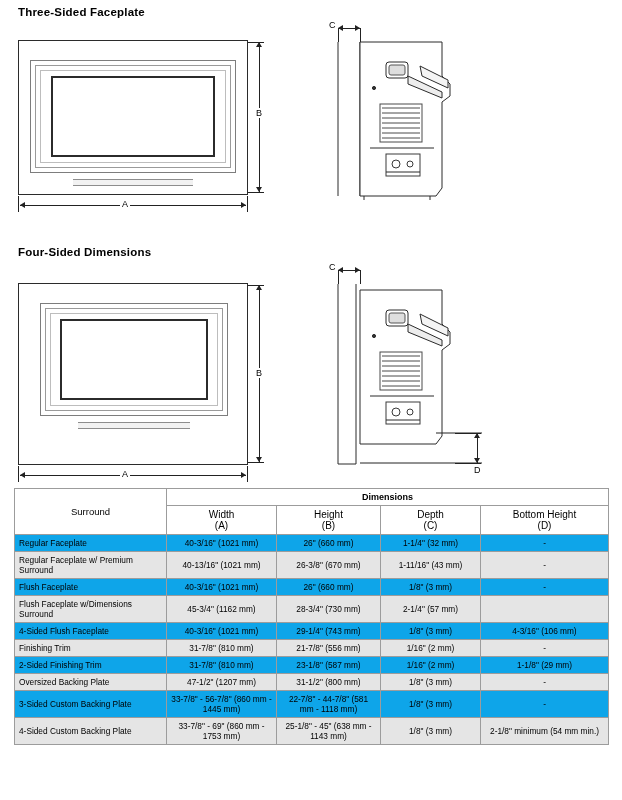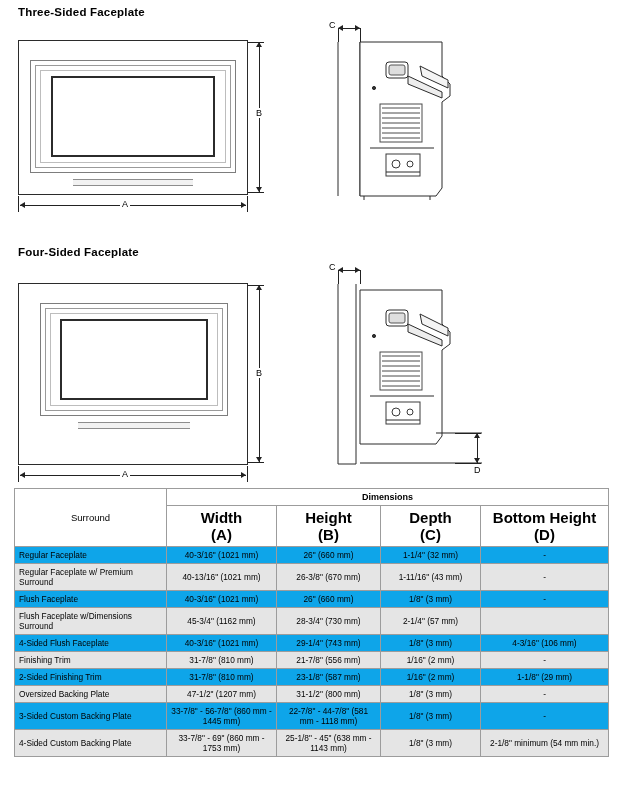--- a/index.html
+++ b/index.html
@@ -120,22 +120,22 @@
     vertical-align: middle;
   }
   table.spec th.dims-head {
     text-align: center;
     font-weight: bold;
     font-size: 9px;
     height: 15px;
   }
   table.spec th.sub {
     text-align: center;
-    font-weight: bold;
-    font-size: 15px;
+    font-weight: normal;
+    font-size: 10px;
     height: 26px;
   }
   table.spec th.faceplate-head {
     text-align: center;
     font-weight: normal;
     font-size: 9.5px;
     vertical-align: middle;
   }
   table.spec td.name {
     text-align: left;
@@ -218,21 +218,21 @@
       <circle cx="66" cy="128" r="4" fill="#ffffff" stroke="#3a3a3a"></circle>
       <circle cx="80" cy="128" r="3" fill="#ffffff" stroke="#3a3a3a"></circle>
       <line x1="56" y1="136" x2="90" y2="136"></line>
       <line x1="40" y1="112" x2="104" y2="112"></line>
 
       <line x1="34" y1="160" x2="34" y2="164" stroke-width="1"></line>
       <line x1="100" y1="160" x2="100" y2="164" stroke-width="1"></line>
     </g>
   </svg>
 
-  <div class="section-title" id="title-four">Four-Sided Faceplate</div>
+  <div class="section-title" id="title-four">Four-Sided Dimensions</div>
 
   <div class="fig" id="fig-four-front" style="left:18px; top:283px; width:230px; height:182px;">
     <div class="front-outer" style="left:0; top:0; width:230px; height:182px;"></div>
     <div class="front-bevel" style="left:22px; top:20px; width:188px; height:113px;"></div>
     <div class="front-bevel2" style="left:27px; top:25px; width:178px; height:103px;"></div>
     <div class="front-glass" style="left:42px; top:36px; width:148px; height:81px;"></div>
     <div class="front-inner-line" style="left:32px; top:30px; width:168px; height:93px;"></div>
     <div class="louver" style="left:60px; top:139px; width:112px; height:7px;"></div>
   </div>
 

